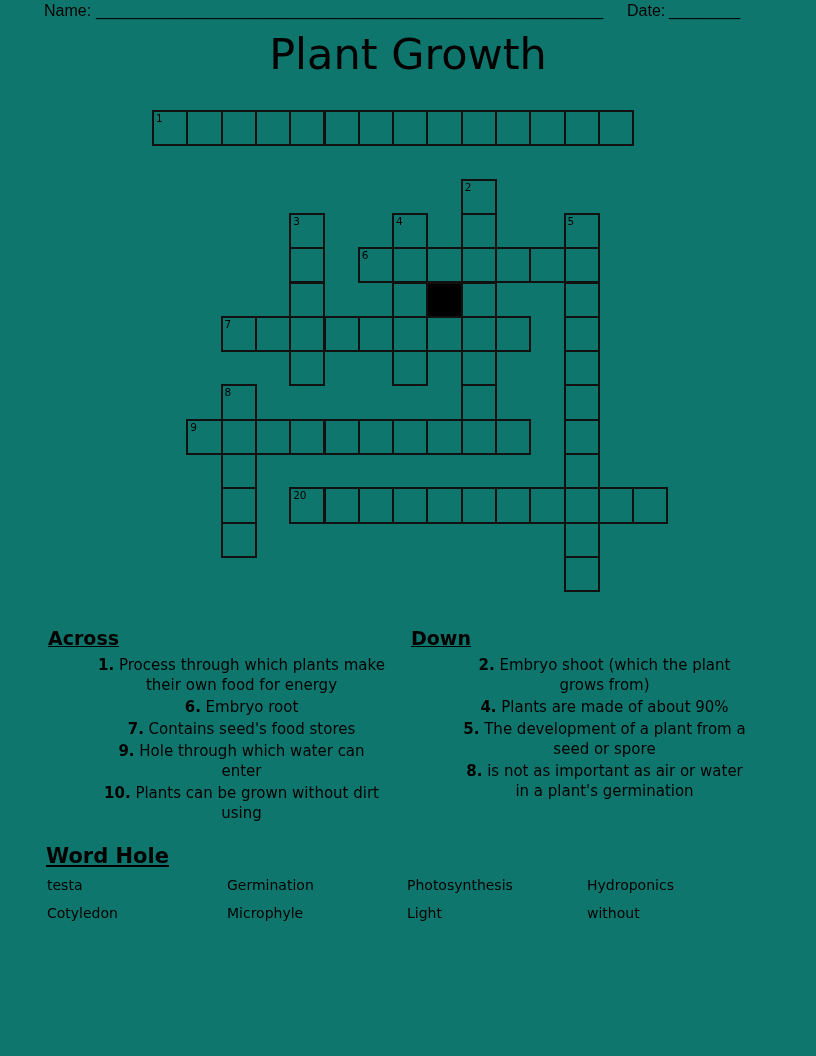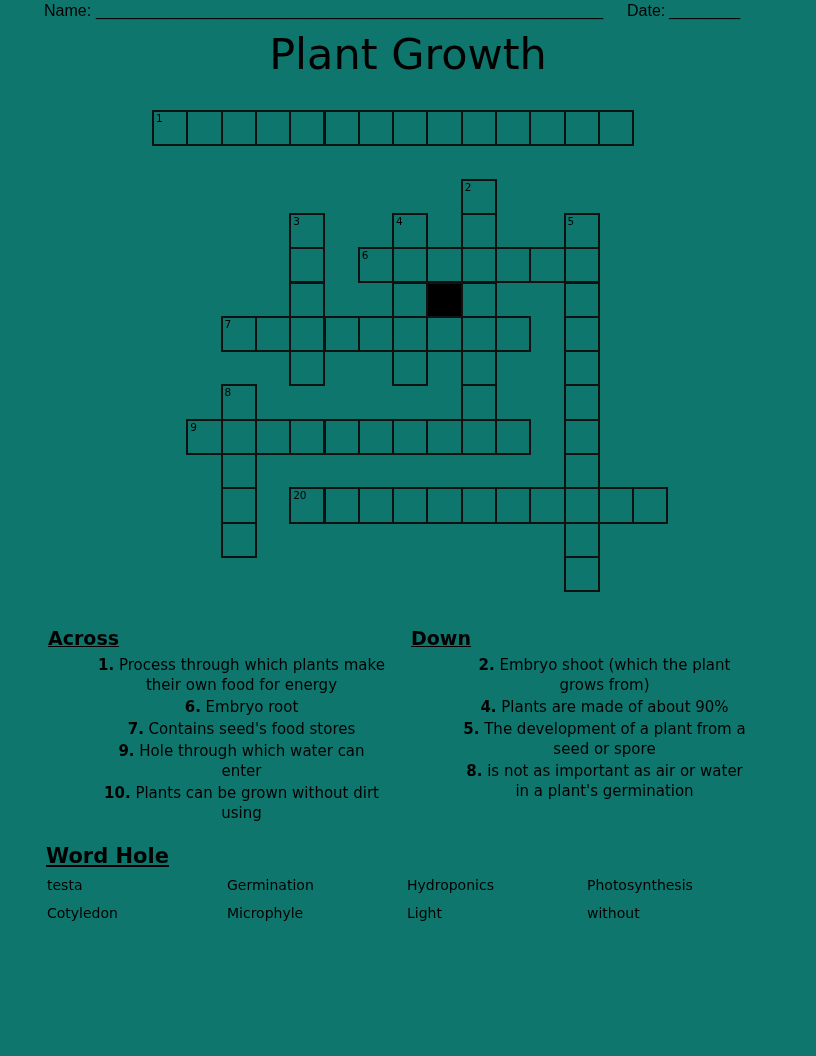--- a/index.html
+++ b/index.html
@@ -175,21 +175,21 @@
 seed or spore</div>
         <div class="clue"><b>8.</b> is not as important as air or water
 in a plant's germination</div>
       </div>
   </div>
 
   <div id="wordbank-heading">Word Hole</div>
   <div id="wordbank-grid">
       <div class="wb-word">testa</div>
       <div class="wb-word">Germination</div>
+      <div class="wb-word">Photosynthesis</div>
       <div class="wb-word">Hydroponics</div>
-      <div class="wb-word">Photosynthesis</div>
       <div class="wb-word">Cotyledon</div>
       <div class="wb-word">Microphyle</div>
       <div class="wb-word">Light</div>
       <div class="wb-word">without</div>
     </div>
 
 </div>
 
 </body></html>

